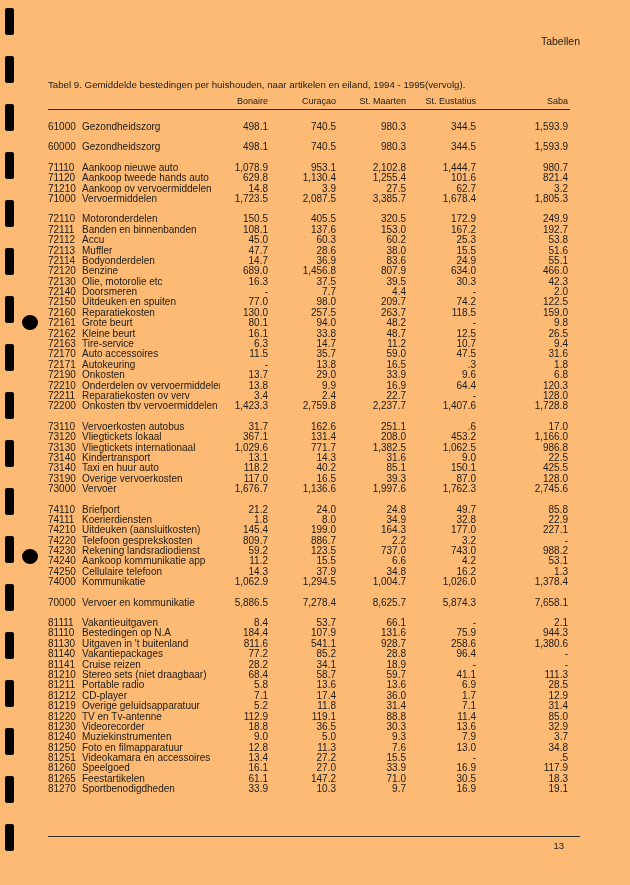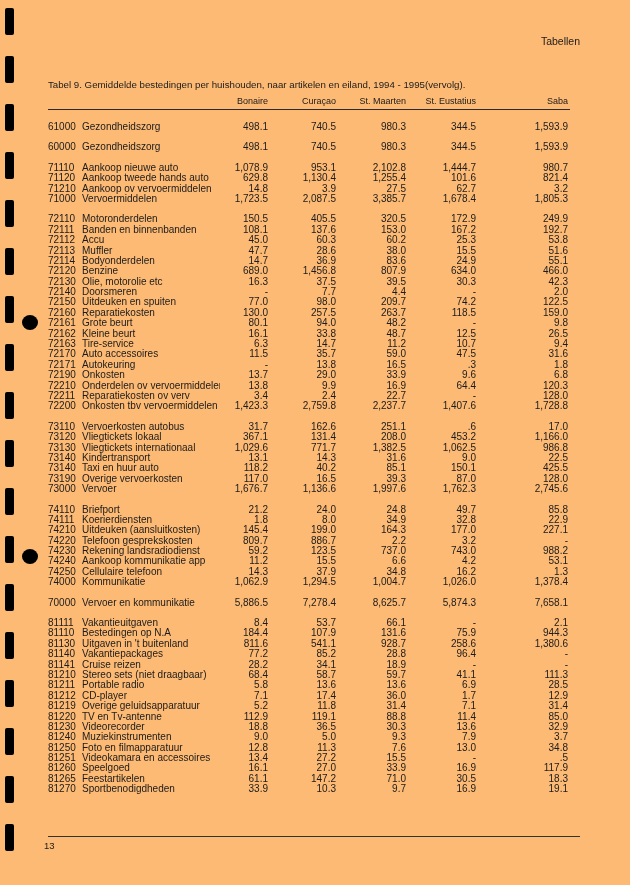--- a/index.html
+++ b/index.html
@@ -15,21 +15,21 @@
   .header-row { display:flex; font-size:9px; padding-bottom:3px; border-bottom:1px solid #2a2a2a; margin-bottom:12px; }
   .hspacer { width:172px; flex:none; }
   .hcell { text-align:right; flex:none; }
   .c1 { width:48px;text-align:right; } .c2 { width:68px; } .c3 { width:70px; } .c4 { width:70px; } .c5 { width:92px; }
   .group { margin-bottom:10px; }
   .row { display:flex; height:10.4px; line-height:10.4px; font-size:10px; white-space:nowrap; }
   .code { width:34px; flex:none; }
   .label { width:138px; flex:none; overflow:hidden; }
   .cell { text-align:right; flex:none; }
   .bottom-line { position:absolute; left:48px; top:836px; width:532px; border-top:1px solid #333; }
-  .page-number { position:absolute; left:44px; top:840px; width:532px; text-align:left; font-size:9.5px; }
+  .page-number { position:absolute; left:32px; top:840px; width:532px; text-align:right; font-size:9.5px; }
   .bar { position:absolute; left:5px; width:9px; height:27px; background:#000; border-radius:2px; }
   .dot { position:absolute; left:22px; width:16px; height:15px; background:#000; border-radius:50%; }
 </style>
 </head>
 <body>
 
 <div class="page">
 
   <div class="tabellen">Tabellen</div>
 

